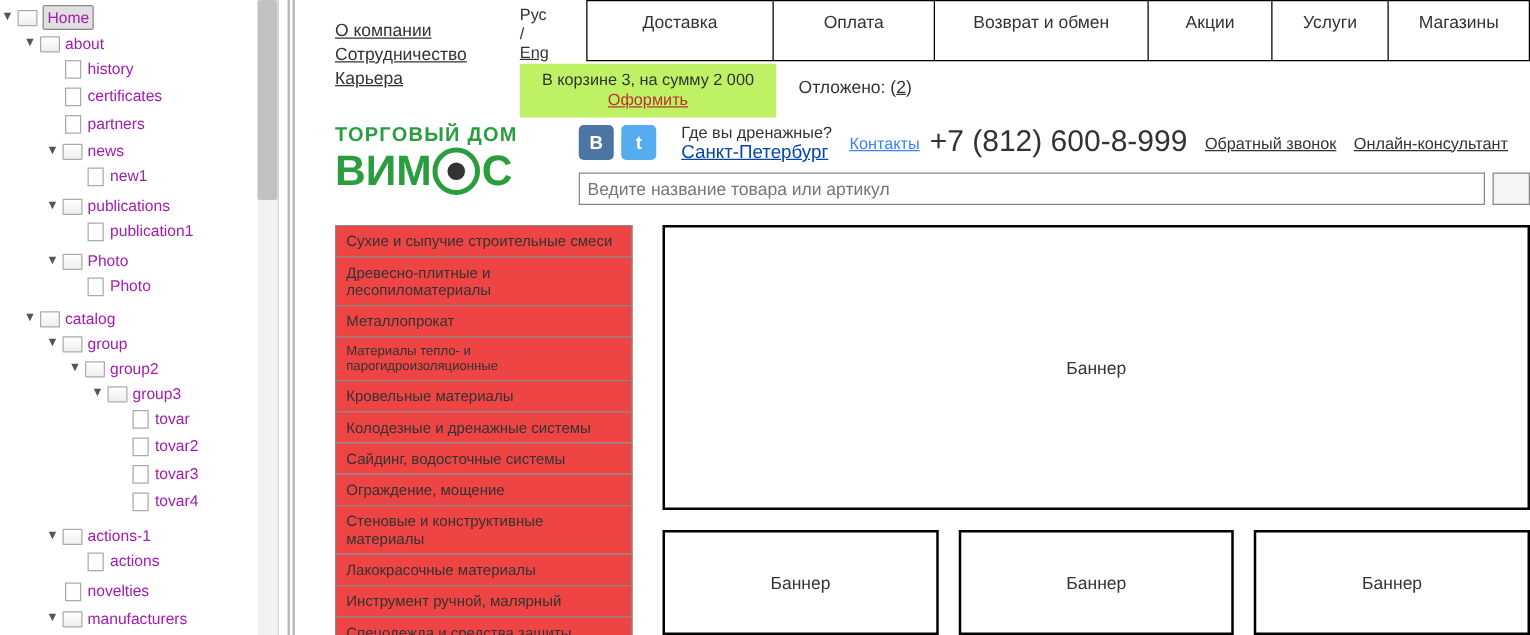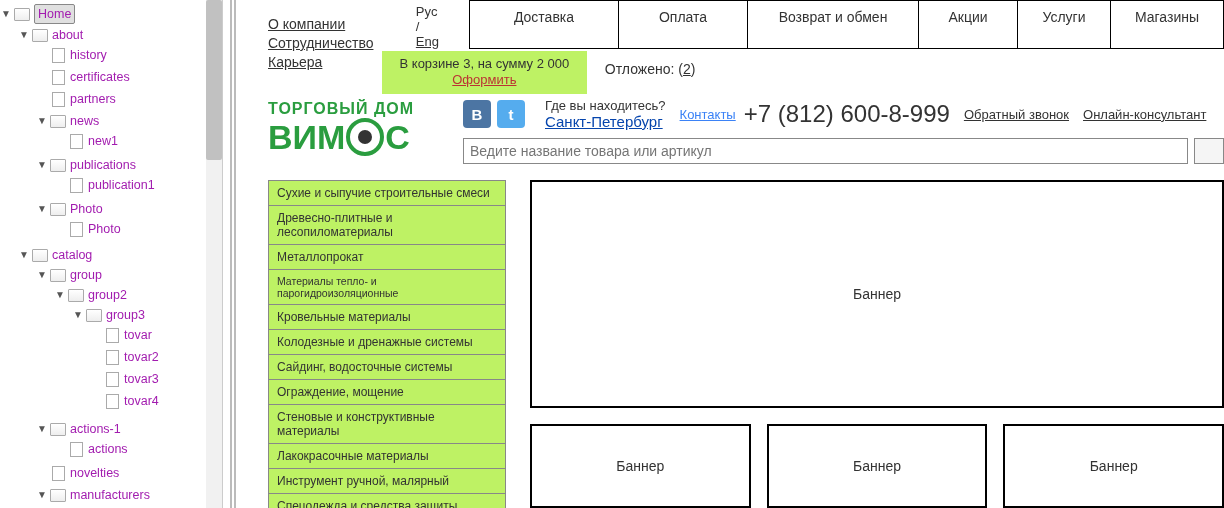--- a/index.html
+++ b/index.html
@@ -58,21 +58,21 @@
 .loc-block .city{text-decoration:underline;font-size:15px;}
 .contacts-link{margin-left:14px;font-size:13px;text-decoration:underline;color:#3b82f6;}
 .phone{font-size:24px;margin-left:8px;}
 .callback{margin-left:14px;text-decoration:underline;font-size:13px;color:#333;}
 .online{margin-left:14px;text-decoration:underline;font-size:13px;color:#333;}
 .search-row{display:flex;margin-top:8px;gap:6px;}
 .search-input{flex:1;height:24px;border:1px solid #888;padding:0 6px;font-size:14px;color:#888;}
 .search-btn{width:30px;height:26px;border:1px solid #888;background:#f5f5f5;}
 .content-row{display:flex;margin-top:16px;gap:24px;}
 .cat-menu{width:238px;}
-.cat-menu .item{border:1px solid #888;border-bottom:none;background:#bef264;padding:5px 8px;font-size:12px;cursor:pointer;}
+.cat-menu .item{border:1px solid #888;border-bottom:none;background:#ef4444;padding:5px 8px;font-size:12px;cursor:pointer;}
 .cat-menu .item.small{font-size:10.5px;}
 .cat-menu .item:last-child{border-bottom:1px solid #888;}
 .banners{flex:1;display:flex;flex-direction:column;gap:16px;}
 .big-banner{border:2px solid #000;height:224px;display:flex;align-items:center;justify-content:center;font-size:14px;}
 .small-banners{display:flex;gap:16px;}
 .small-banner{border:2px solid #000;height:80px;flex:1;display:flex;align-items:center;justify-content:center;font-size:14px;}
 </style>
 </head>
 <body>
 
@@ -325,21 +325,21 @@
         </div>
     </div>
 
     <div class="top-row">
       <div class="about-links">
         <a href="#">О компании</a>
         <a href="#">Сотрудничество</a>
         <a href="#">Карьера</a>
       </div>
       <div style="flex:1;">
-        <div style="display:flex;margin-left:34px;">
+        <div style="display:flex;">
           <div class="lang">
             <span>Рус</span><span> / </span><a href="#">Eng</a>
           </div>
           <div class="nav-tabs" style="margin-left:30px;flex:1;">
             <div class="tab" style="width:148px">Доставка</div>
             <div class="tab" style="width:128px">Оплата</div>
             <div class="tab" style="width:170px">Возврат и обмен</div>
             <div class="tab" style="width:98px">Акции</div>
             <div class="tab" style="width:92px">Услуги</div>
             <div class="tab" style="width:112px">Магазины</div>
@@ -367,21 +367,21 @@
             <span>С</span>
         </div>
       </div>
       <div style="flex:1;">
         <div class="row3">
           <div class="social">
             <div class="sbtn vk">B</div>
             <div class="sbtn tw">t</div>
           </div>
           <div class="loc-block">
-            <div>Где вы находитесь?</div>
+            <div>Где вы дренажные?</div>
             <a href="#" class="city">Санкт-Петербург</a>
           </div>
           <a href="#" class="contacts-link">Контакты</a>
           <span class="phone">+7 (812) 600-8-999</span>
           <a href="#" class="callback">Обратный звонок</a>
           <a href="#" class="online">Онлайн-консультант</a>
         </div>
         <div class="search-row">
           <input class="search-input" placeholder="Ведите название товара или артикул" style="">
           <button class="search-btn"></button>

